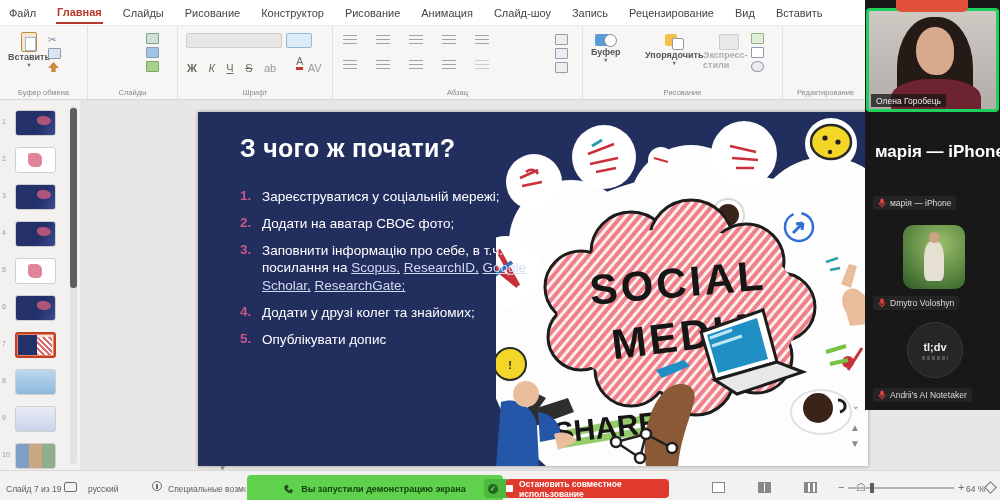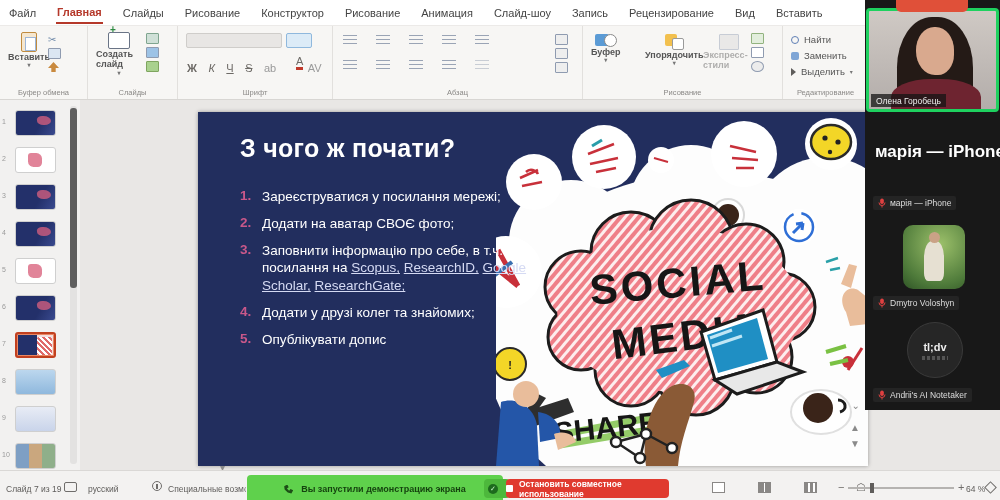--- a/index.html
+++ b/index.html
@@ -135,25 +135,20 @@
       </div>
       <div class="smallicons" style="left:48px;top:8px;">
         <span style="color:#6d88a8;font-size:10px;">✂</span>
         <span class="tinyic"></span>
         <span style="width:11px;height:10px;background:#c98a3f;clip-path:polygon(0 60%,50% 0,100% 60%,70% 60%,70% 100%,30% 100%,30% 60%);"></span>
       </div>
       <div class="glabel">Буфер обмена</div>
     </div>
 
     <div class="rgroup" style="left:88px;width:90px;">
-      <div class="bigbtn" style="left:8px;top:6px;">
-        <span class="ic slideic"></span>
-        <span style="width:46px;">Создать слайд</span>
-        <span class="caret">▾</span>
-      </div>
       <div class="smallicons" style="left:58px;top:7px;">
         <span class="tinyic" style="background:#cfe0d7;border-color:#7fa58f;"></span>
         <span class="tinyic" style="background:#9dc3e6;"></span>
         <span class="tinyic" style="background:#a9d18e;border-color:#7fa55f;"></span>
       </div>
       <div class="glabel">Слайды</div>
     </div>
 
     <div class="rgroup" style="left:178px;width:155px;">
       <span class="fontbox" style="left:8px;top:7px;"></span>
@@ -218,35 +213,20 @@
       </div>
       <div class="smallicons" style="left:168px;top:7px;">
         <span class="tinyic" style="background:#e2eedc;border-color:#92b37f;"></span>
         <span class="tinyic" style="background:#fff;"></span>
         <span class="tinyic" style="background:#ececec;border-radius:50%;"></span>
       </div>
       <div class="glabel">Рисование</div>
     </div>
 
     <div class="rgroup" style="left:783px;width:85px;border-right:none;">
-      <div style="position:absolute;left:8px;top:8px;">
-        <div class="editrow">
-            <span style="width:8px;height:8px;border:1.5px solid #5f7fb5;border-radius:50%;position:relative;"></span>
-            <span>Найти</span>
-          </div>
-        <div class="editrow">
-            <span style="width:8px;height:8px;background:#7fa5d5;border-radius:2px;"></span>
-            <span>Заменить</span>
-          </div>
-        <div class="editrow">
-            <span style="width:0;height:0;border-left:5px solid #5f5d5b;border-top:4px solid transparent;border-bottom:4px solid transparent;"></span>
-            <span>Выделить</span>
-            <span class="caret">▾</span>
-          </div>
-      </div>
       <div class="glabel">Редактирование</div>
     </div>
   </div>
 
   <div class="thumbs">
     <span class="tnum" style="top:18px;">1</span>
     <div class="thumb navy" style="top:10px;"></div>
     <span class="tnum" style="top:55px;">2</span>
     <div class="thumb white" style="top:47px;"></div>
     <span class="tnum" style="top:92px;">3</span>
@@ -370,21 +350,21 @@
         <path d="M58 322 c10 -4 20 0 22 8 l-18 8z" fill="#e9bd9b"></path>
 
         <circle cx="14" cy="252" r="16" fill="#f3d627" stroke="#2a2a2a" stroke-width="2"></circle>
         <text x="14" y="257" text-anchor="middle" font-size="11" font-weight="bold" fill="#222">!</text>
       </svg>
 
       <div class="slide-title">З чого ж почати?</div>
       <div class="slide-list">
         <div class="li">
           <span class="num">1.</span>
-          <span class="txt">Зареєструватися у посилання мережі;</span>
+          <span class="txt">Зареєструватися у соціальній мережі;</span>
         </div>
         <div class="li">
           <span class="num">2.</span>
           <span class="txt">Додати на аватар СВОЄ фото;</span>
         </div>
         <div class="li">
           <span class="num">3.</span>
           <span class="txt">
             <span>Заповнити інформацію про себе, в т.ч. посилання на </span>
             <span class="lnk">Scopus,</span>

